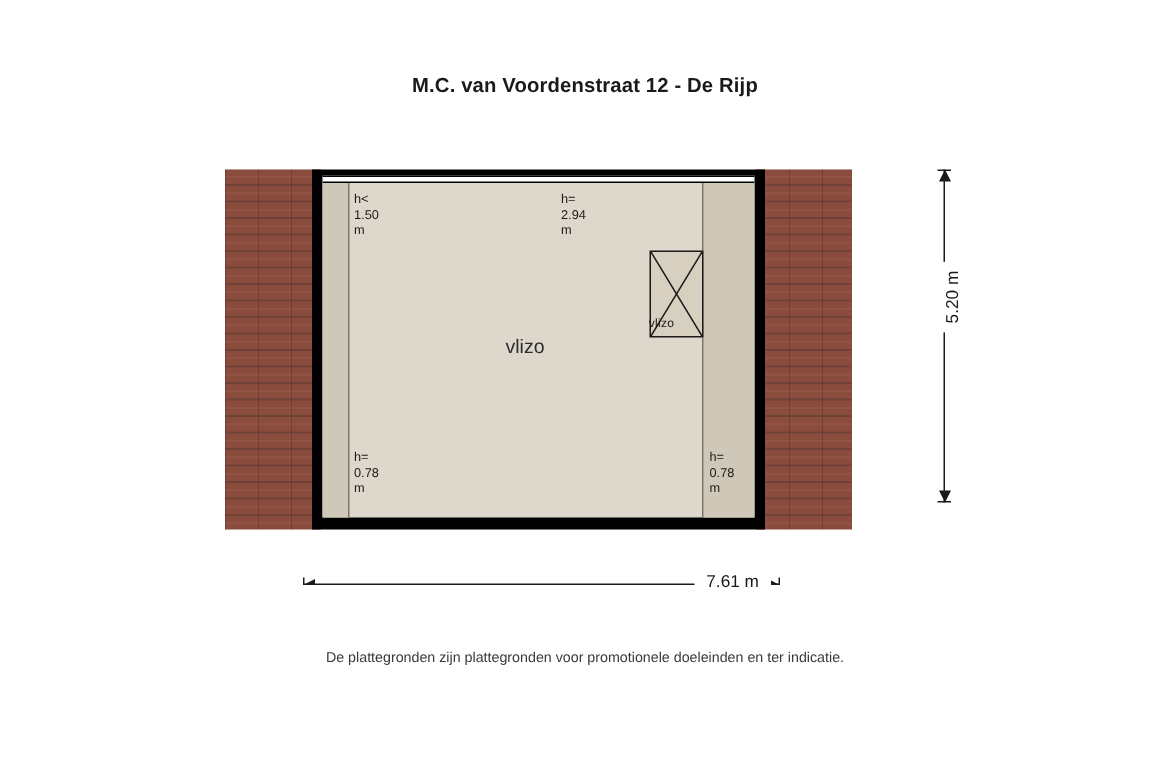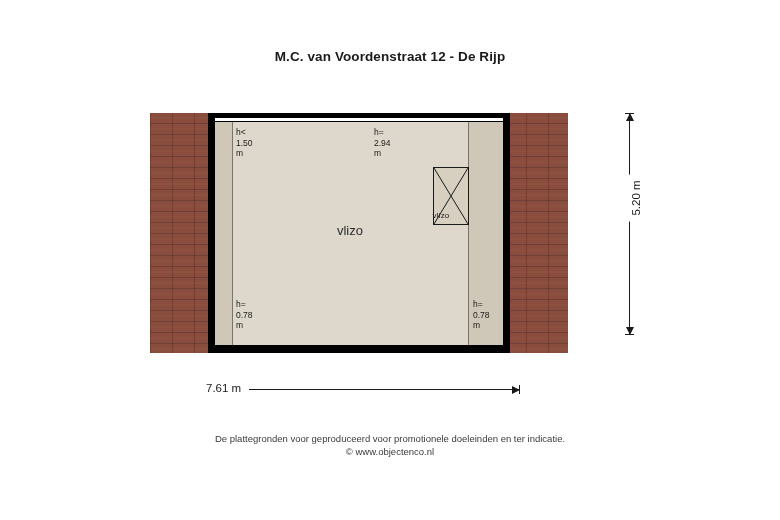--- a/index.html
+++ b/index.html
@@ -198,24 +198,24 @@
     position: absolute;
     top: -3.5px;
     width: 0; height: 0;
     border-top: 4px solid transparent;
     border-bottom: 4px solid transparent;
   }
   .dim-bottom .arrow-l { left: 0;  border-right: 8px solid #1a1a1a; }
   .dim-bottom .arrow-r { right: 0; border-left: 8px solid #1a1a1a; }
   .dim-bottom-label {
     position: absolute;
-    left: 192px;
+    left: 202px;
     top: 390px;
     width: 318px;
-    text-align: left;
+    text-align: right;
     font-size: 11.5px;
     color: #1a1a1a;
     background: #fff;
     padding: 0 6px;
     box-sizing: border-box;
   }
   .dim-bottom-label span {
     background: #fff;
     padding: 0 8px;
     position: relative;
@@ -334,15 +334,14 @@
 
 <div class="dim-right">
   <div class="cap cap-t"></div>
   <div class="cap cap-b"></div>
   <div class="arrow-t"></div>
   <div class="arrow-b"></div>
 </div>
 <div class="dim-right-label">5.20 m</div>
 
 <div class="footer">
-  <div>De plattegronden voor geproduceerd voor promotionele doeleinden en ter indicatie.</div>
-  <div>© www.objectenco.nl</div>
+  <div>De plattegronden zijn plattegronden voor promotionele doeleinden en ter indicatie.</div>
 </div>
 
 </body></html>

